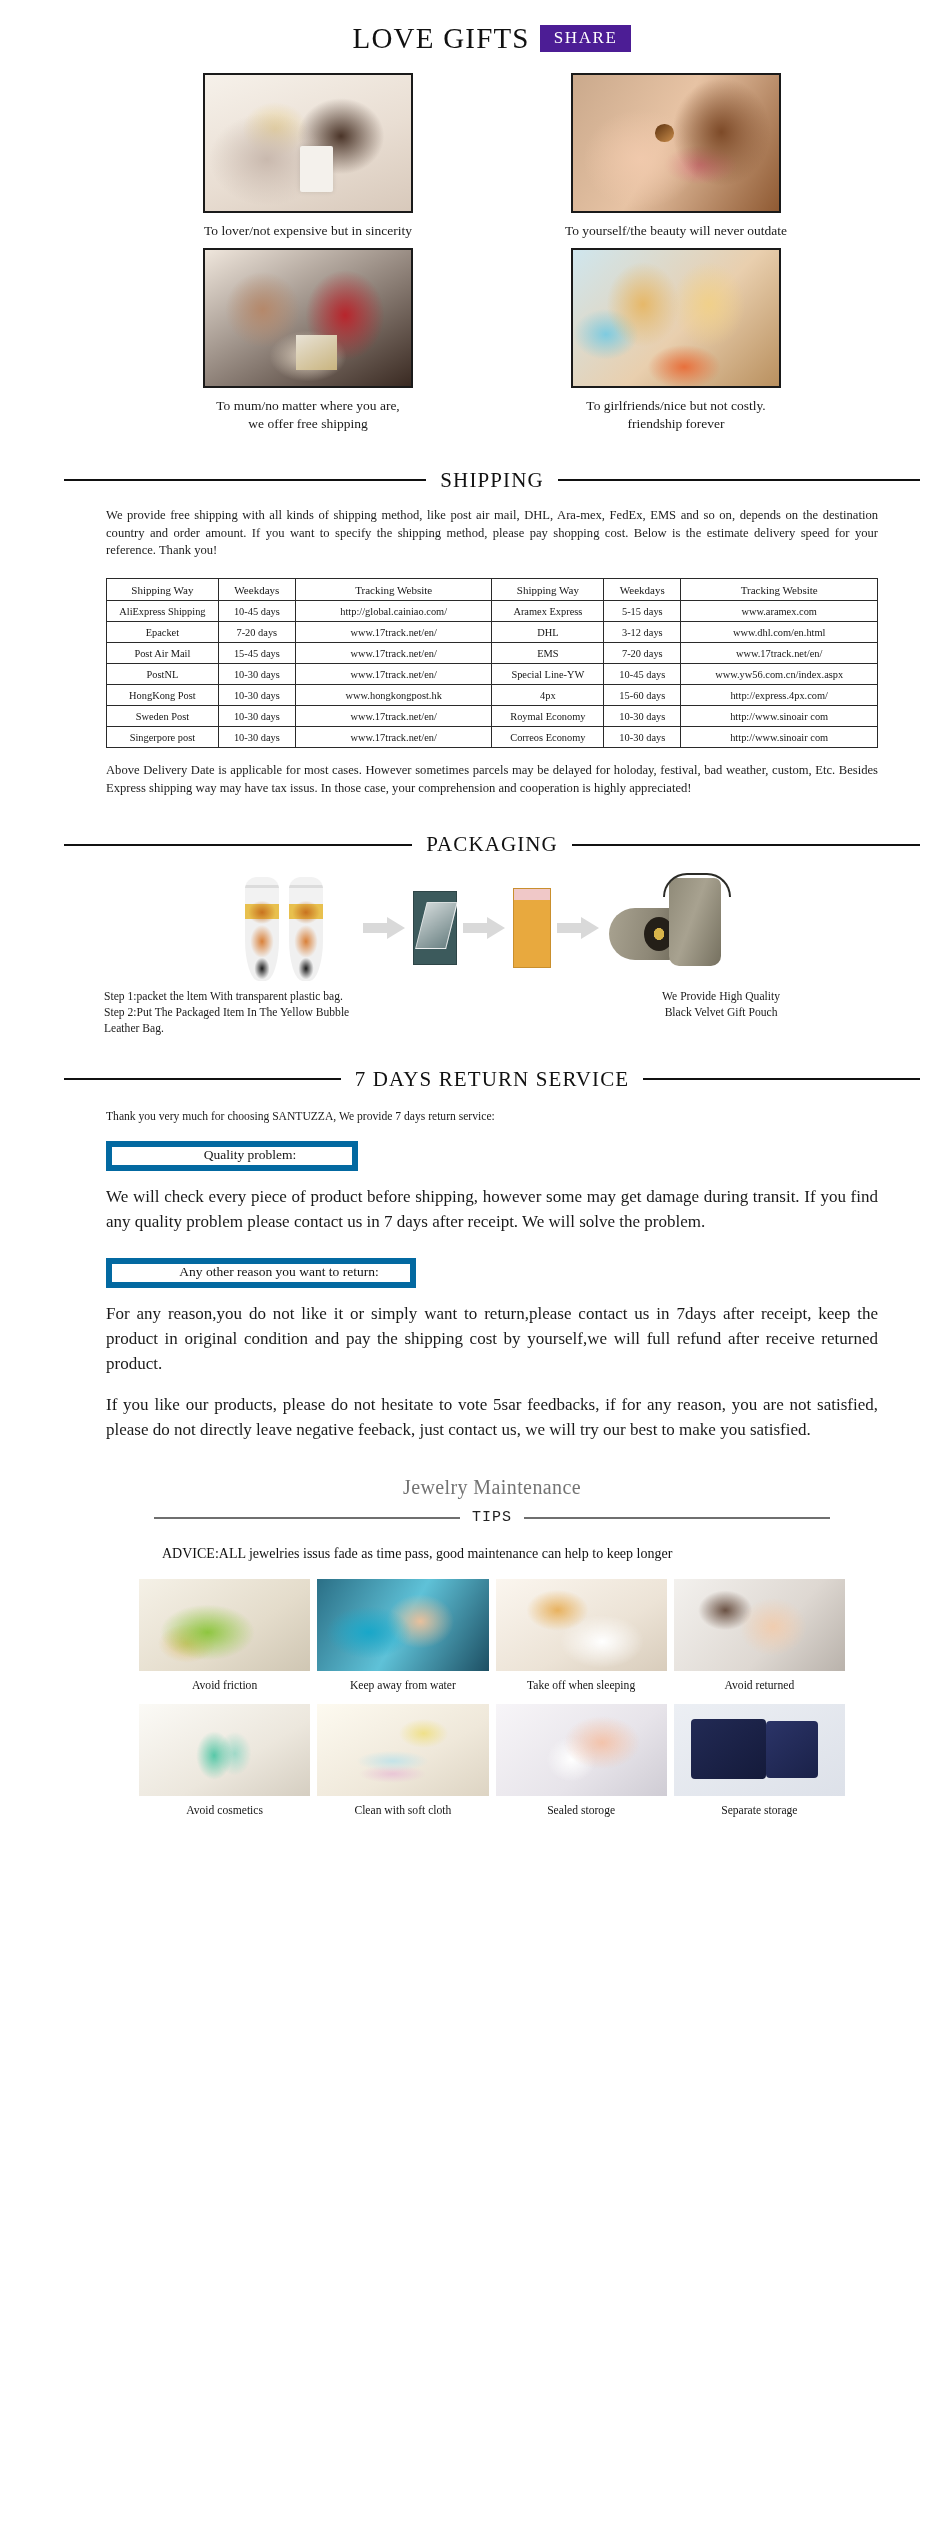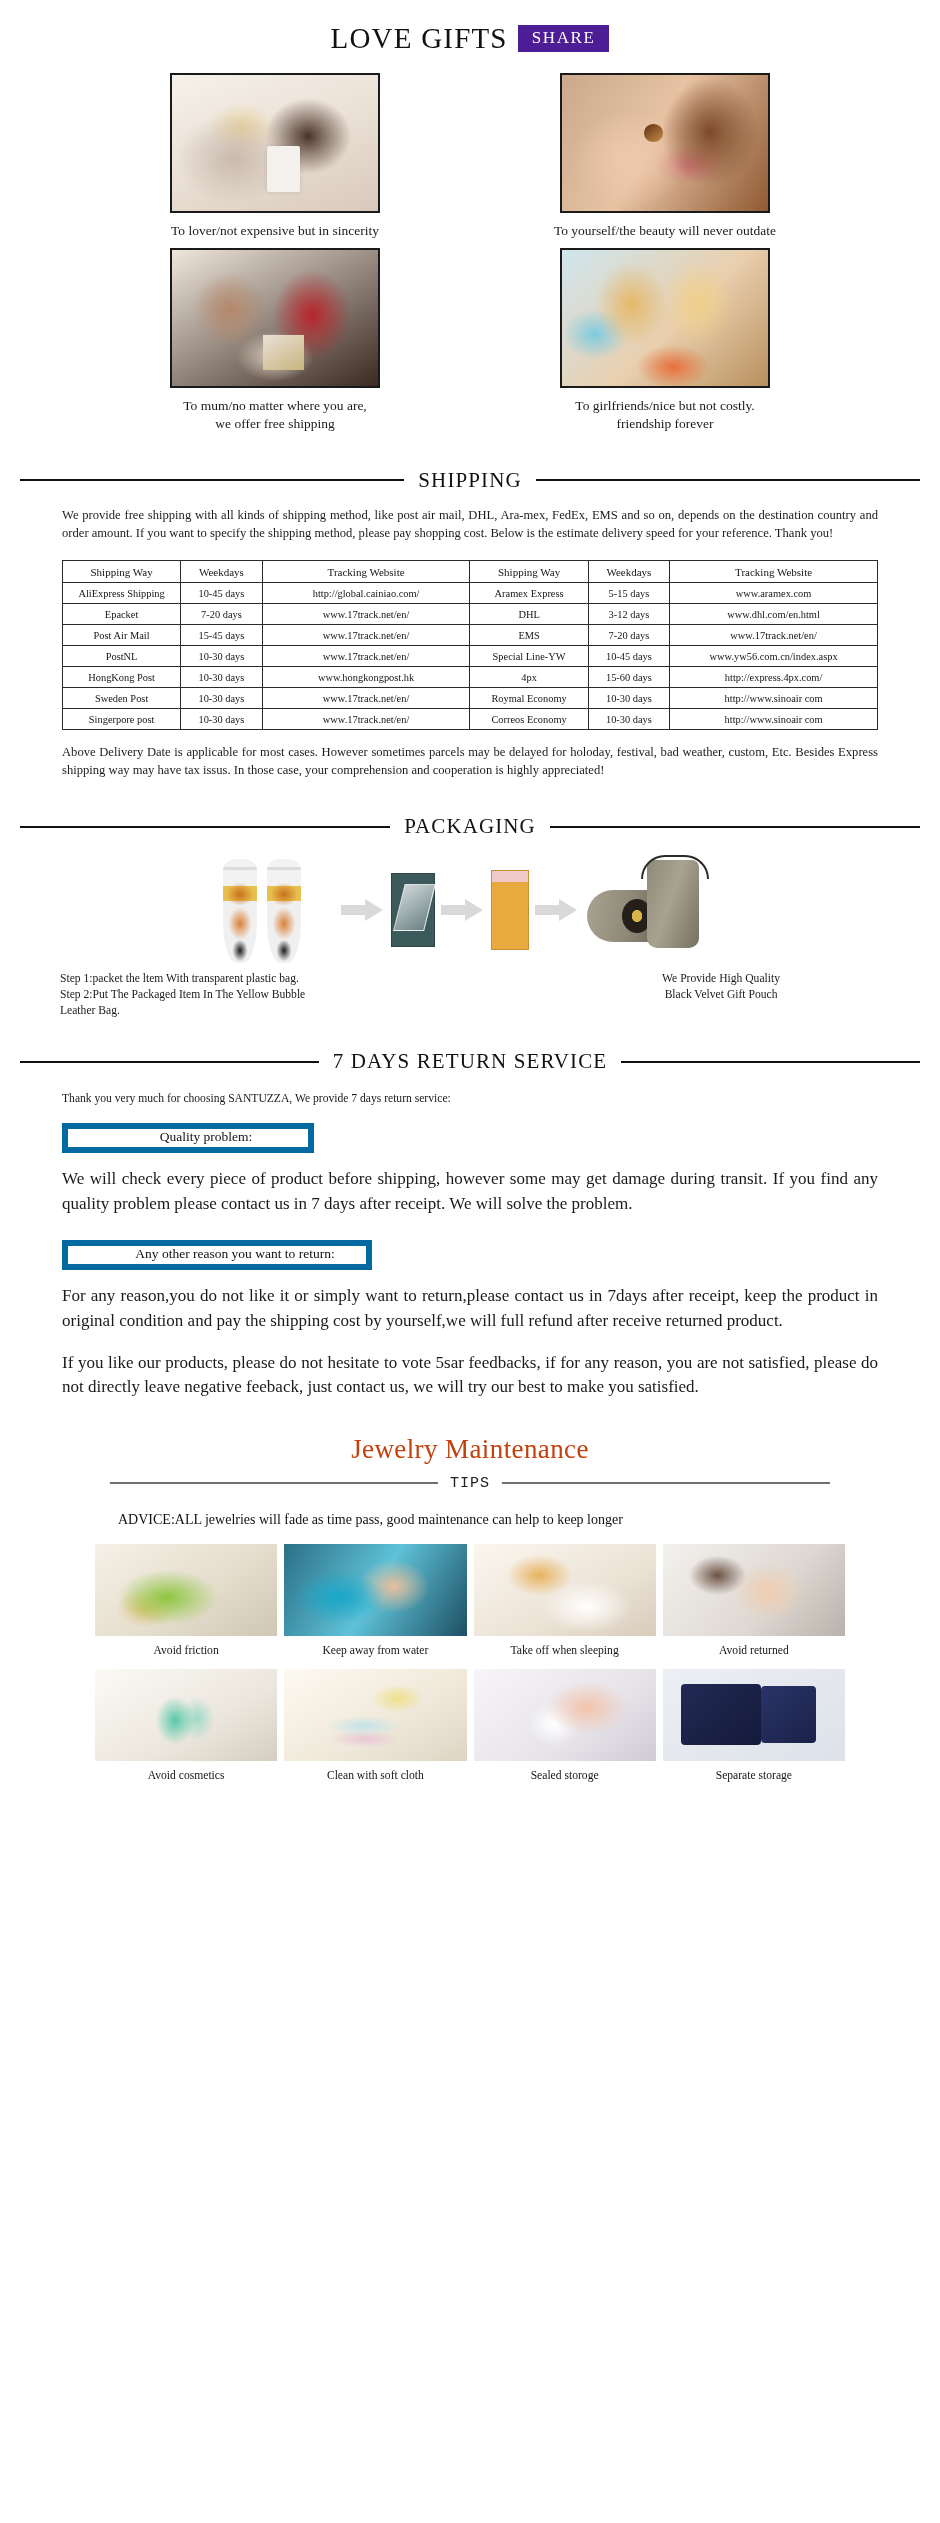--- a/index.html
+++ b/index.html
@@ -4,21 +4,21 @@
 <style>
   * { box-sizing: border-box; }
   html, body { margin: 0; padding: 0; }
   body {
     width: 940px;
     background: #ffffff;
     font-family: "Liberation Serif", "DejaVu Serif", serif;
     color: #1a1a1a;
     -webkit-font-smoothing: antialiased;
   }
-  .page { width: 940px; position: relative; overflow: hidden; }
+  .page { width: 940px; position: relative; overflow: hidden; padding-left: 44px; }
 
   
   .lg-head {
     display: flex;
     align-items: center;
     justify-content: center;
     gap: 10px;
     padding: 22px 0 18px 0;
   }
   .lg-title {
@@ -210,22 +210,22 @@
   .ret-chip .sw { width: 36px; background: #000; flex: 0 0 auto; }
   .ret-chip .lbl {
     flex: 1 1 auto; display: flex; align-items: center; justify-content: center;
     font-size: 13.5px; color: #111;
   }
   .ret-body { font-size: 17px; line-height: 1.45; text-align: justify; margin-top: 14px; }
   .ret-body.just { text-align: justify; }
 
   
   .jm-title {
-    text-align: center; font-size: 27px; letter-spacing: .4px;
-    margin: 34px 0 0 0; color: #c2410c;
+    text-align: center; font-size: 20px; letter-spacing: .4px;
+    margin: 34px 0 0 0; color: #737373;
   }
   .tips-banner {
     display: flex; align-items: center; gap: 12px;
     padding: 0 110px; margin: 10px 0 0 0; font-family: Liberation Mono, monospace;
   }
   .tips-banner .rule { flex: 1 1 auto; height: 2px; background: #6f6f6f; }
   .tips-banner .t { font-size: 15px; letter-spacing: 1px; color: #222; }
   .advice {
     font-size: 14px; line-height: 1.75; padding: 16px 110px 0 118px; color: #111;
   }
@@ -468,21 +468,21 @@
   </div>
 
   <div class="jm-title">Jewelry Maintenance</div>
 
   <div class="tips-banner">
     <div class="rule"></div>
     <div class="t">TIPS</div>
     <div class="rule"></div>
   </div>
 
-  <div class="advice">ADVICE:ALL jewelries will fade as time pass, good maintenance can help to keep longer</div>
+  <div class="advice">ADVICE:ALL jewelries issus fade as time pass, good maintenance can help to keep longer</div>
 
   <div class="tips-grid">
     <div class="tip-cell">
       <div class="tip-img t1"></div>
       <div class="tip-cap">Avoid friction</div>
     </div>
     <div class="tip-cell">
       <div class="tip-img t2"></div>
       <div class="tip-cap">Keep away from water</div>
     </div>

